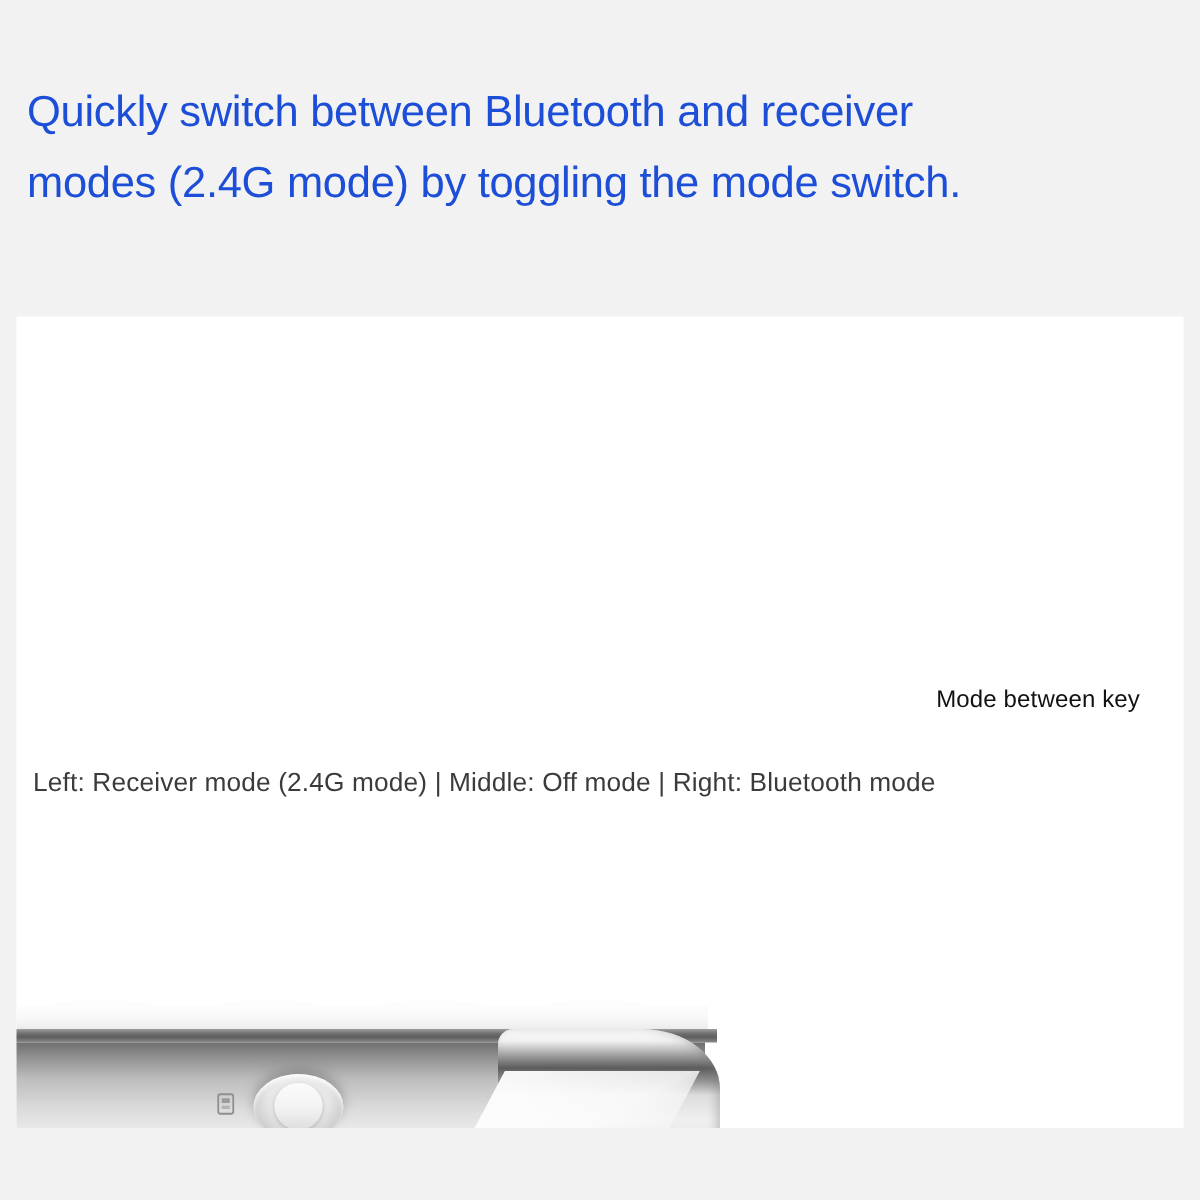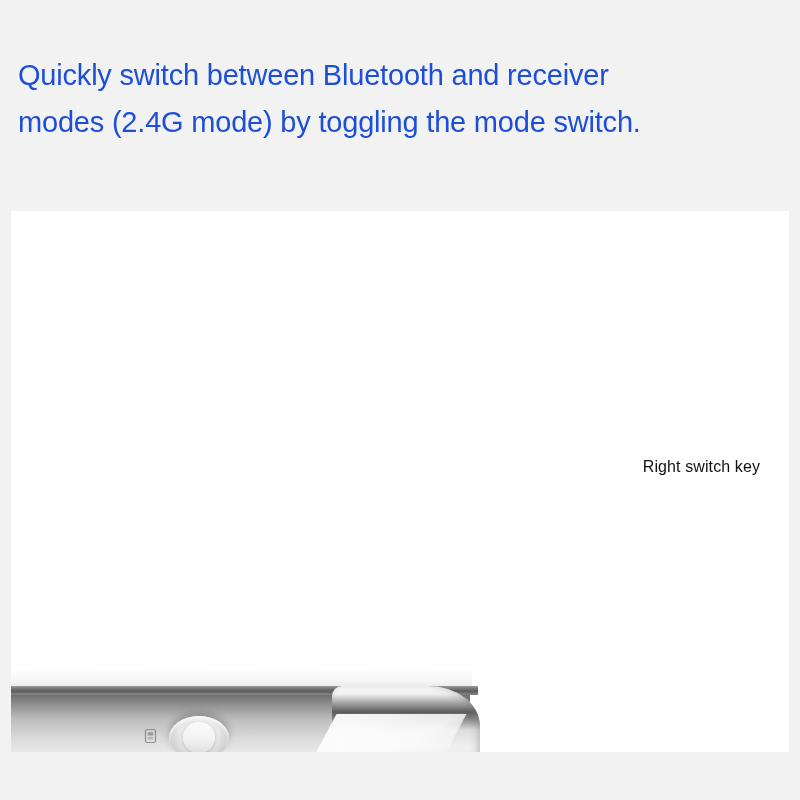--- a/index.html
+++ b/index.html
@@ -208,22 +208,23 @@
   .glyph svg { display: block; }
 </style>
 </head>
 <body>
 
 <div class="heading">Quickly switch between Bluetooth and receiver
 modes (2.4G mode) by toggling the mode switch.</div>
 
 <div class="card">
 
-  <div class="label-mode-switch">Right switch key</div>
-
+  <div class="label-mode-switch">Mode between key</div>
+
+  <div class="label-modes">Left: Receiver mode (2.4G mode) | Middle: Off mode | Right: Bluetooth mode</div>
 
   <div class="photo">
     <div class="kb">
 
       <div class="keycaps">
         <div class="keycap" style="left:20px;"></div>
         <div class="keycap" style="left:130px;"></div>
         <div class="keycap" style="left:240px;"></div>
         <div class="keycap" style="left:350px;"></div>
       </div>

